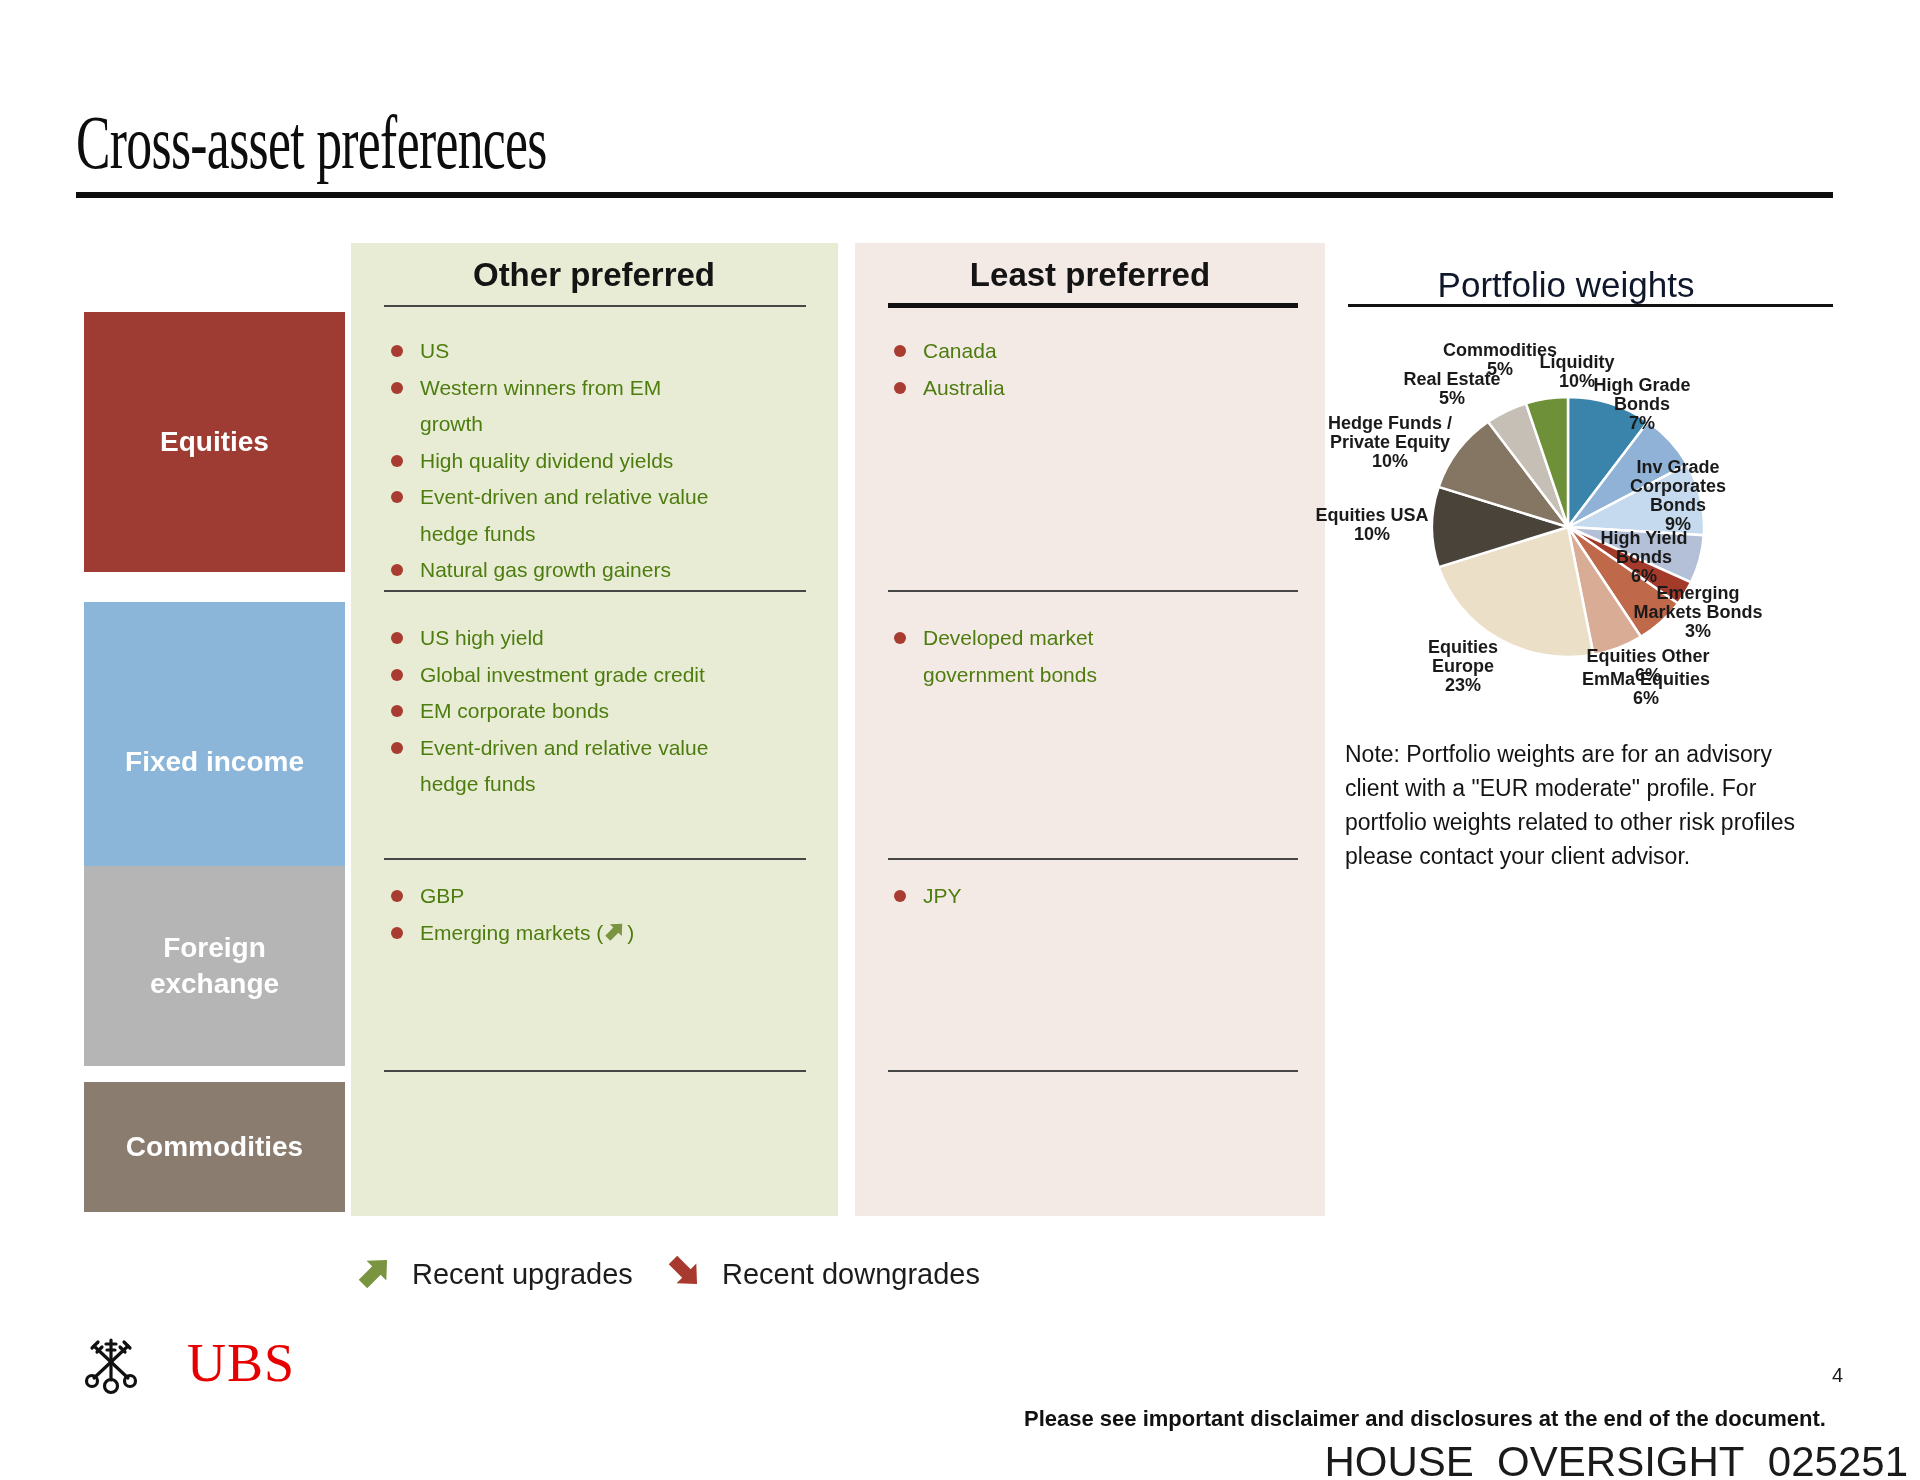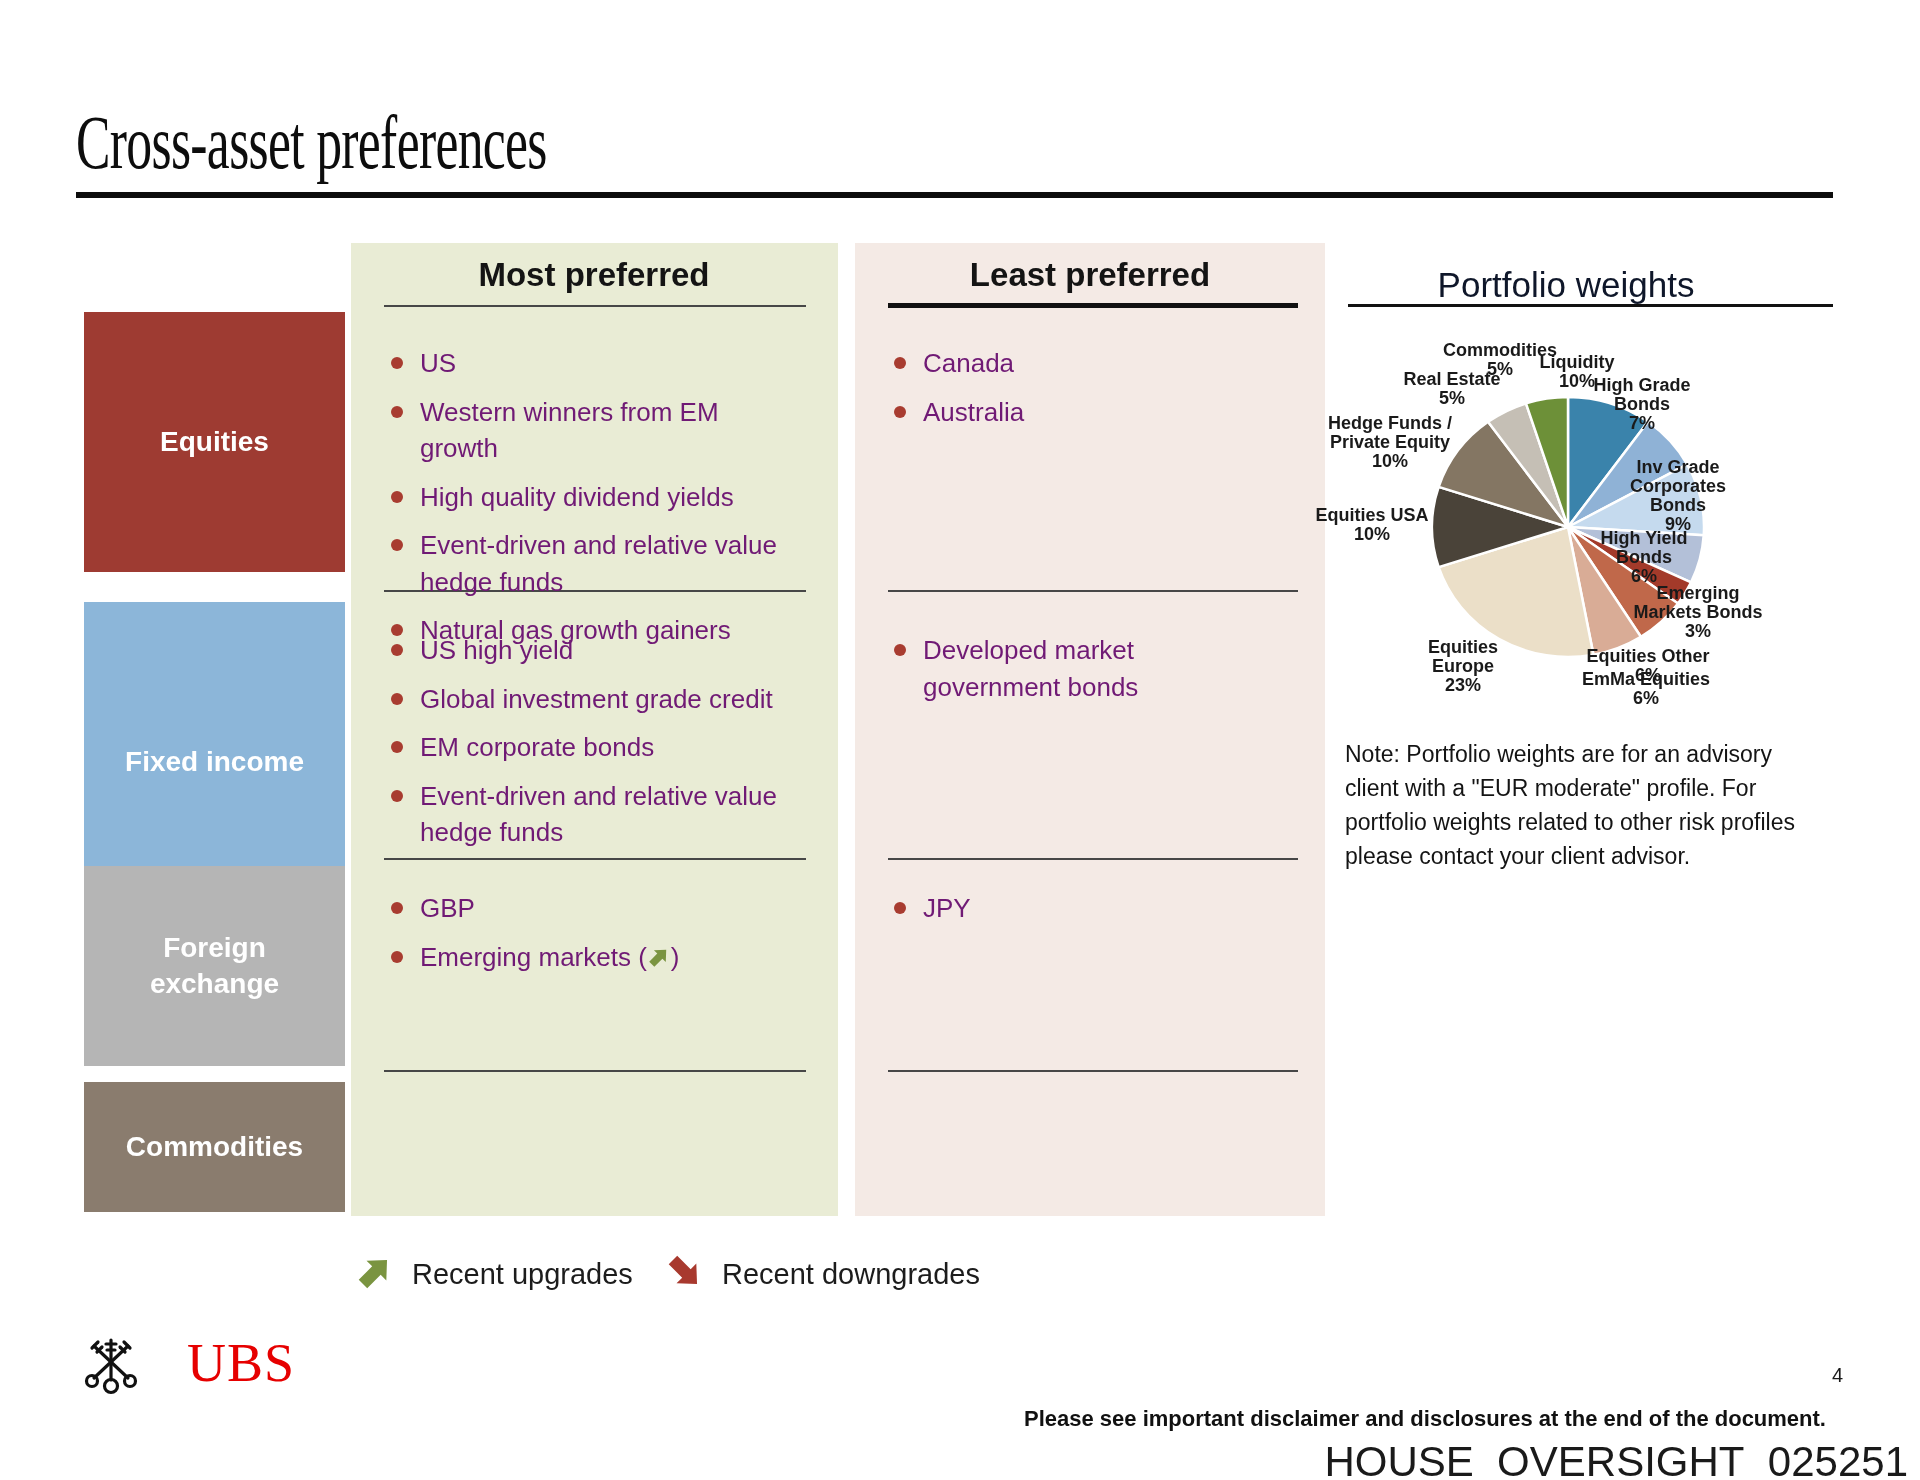--- a/index.html
+++ b/index.html
@@ -34,22 +34,22 @@
   .rule-thin{height:2px;background:#474747;}
   .rule-thick{height:5px;background:#111111;}
   #underline-most{left:384px;top:305px;width:422px;}
   #underline-least{left:888px;top:303px;width:410px;}
   .divider-most{left:384px;width:422px;}
   .divider-least{left:888px;width:410px;}
   .div-y1{top:590px;} .div-y2{top:858px;} .div-y3{top:1070px;}
 
   
   .bullet-list{width:440px;}
-  .bullet-item{position:relative;padding-left:30px;font-size:26px;line-height:36.5px;
-    color:#701a75;white-space:pre-line;margin-top:12px;}
+  .bullet-item{position:relative;padding-left:30px;font-size:21px;line-height:36.5px;
+    color:#4d7c0f;white-space:pre-line;}
   .bullet-item .dot{position:absolute;left:1px;top:12px;width:12px;height:12px;border-radius:50%;background:#a83c30;}
   .mini-arrow{display:inline-block;width:24px;height:24px;vertical-align:-3px;}
 
   
   #chart-title{left:1566px;top:242px;font-size:35px;font-weight:normal;transform:translateX(-50%);white-space:nowrap;color:#0f172a;margin-top:23px;}
   #chart-rule{left:1348px;top:304px;width:485px;height:3px;background:#111111;}
   #pie-svg{left:1400px;top:370px;}
   .pie-label{position:absolute;transform:translateX(-50%);text-align:center;
     font-size:18px;line-height:19px;font-weight:bold;color:#1a1a1a;white-space:pre-line;}
   #chart-note{left:1345px;top:737px;width:540px;font-size:23px;line-height:34px;color:#141414;white-space:pre-line;}
@@ -77,21 +77,21 @@
 
 <div class="abs row-box" id="box-equities" style="background: rgb(158, 59, 50);"><span>Equities</span></div>
 <div class="abs row-box" id="box-fixed-income" style="background: rgb(140, 182, 217);"><span>Fixed income</span></div>
 <div class="abs row-box" id="box-foreign-exchange" style="background: rgb(181, 181, 181);"><span>Foreign
 exchange</span></div>
 <div class="abs row-box" id="box-commodities" style="background: rgb(138, 124, 110);"><span>Commodities</span></div>
 
 <div class="abs" id="panel-most"></div>
 <div class="abs" id="panel-least"></div>
 
-<div class="abs col-header" id="header-most">Most preferred</div>
+<div class="abs col-header" id="header-most">Other preferred</div>
 <div class="abs col-header" id="header-least">Least preferred</div>
 <div class="abs rule-thin" id="underline-most"></div>
 <div class="abs rule-thick" id="underline-least"></div>
 
 <div class="abs rule-thin divider-most div-y1"></div>
 <div class="abs rule-thin divider-most div-y2"></div>
 <div class="abs rule-thin divider-most div-y3"></div>
 <div class="abs rule-thin divider-least div-y1"></div>
 <div class="abs rule-thin divider-least div-y2"></div>
 <div class="abs rule-thin divider-least div-y3"></div>

